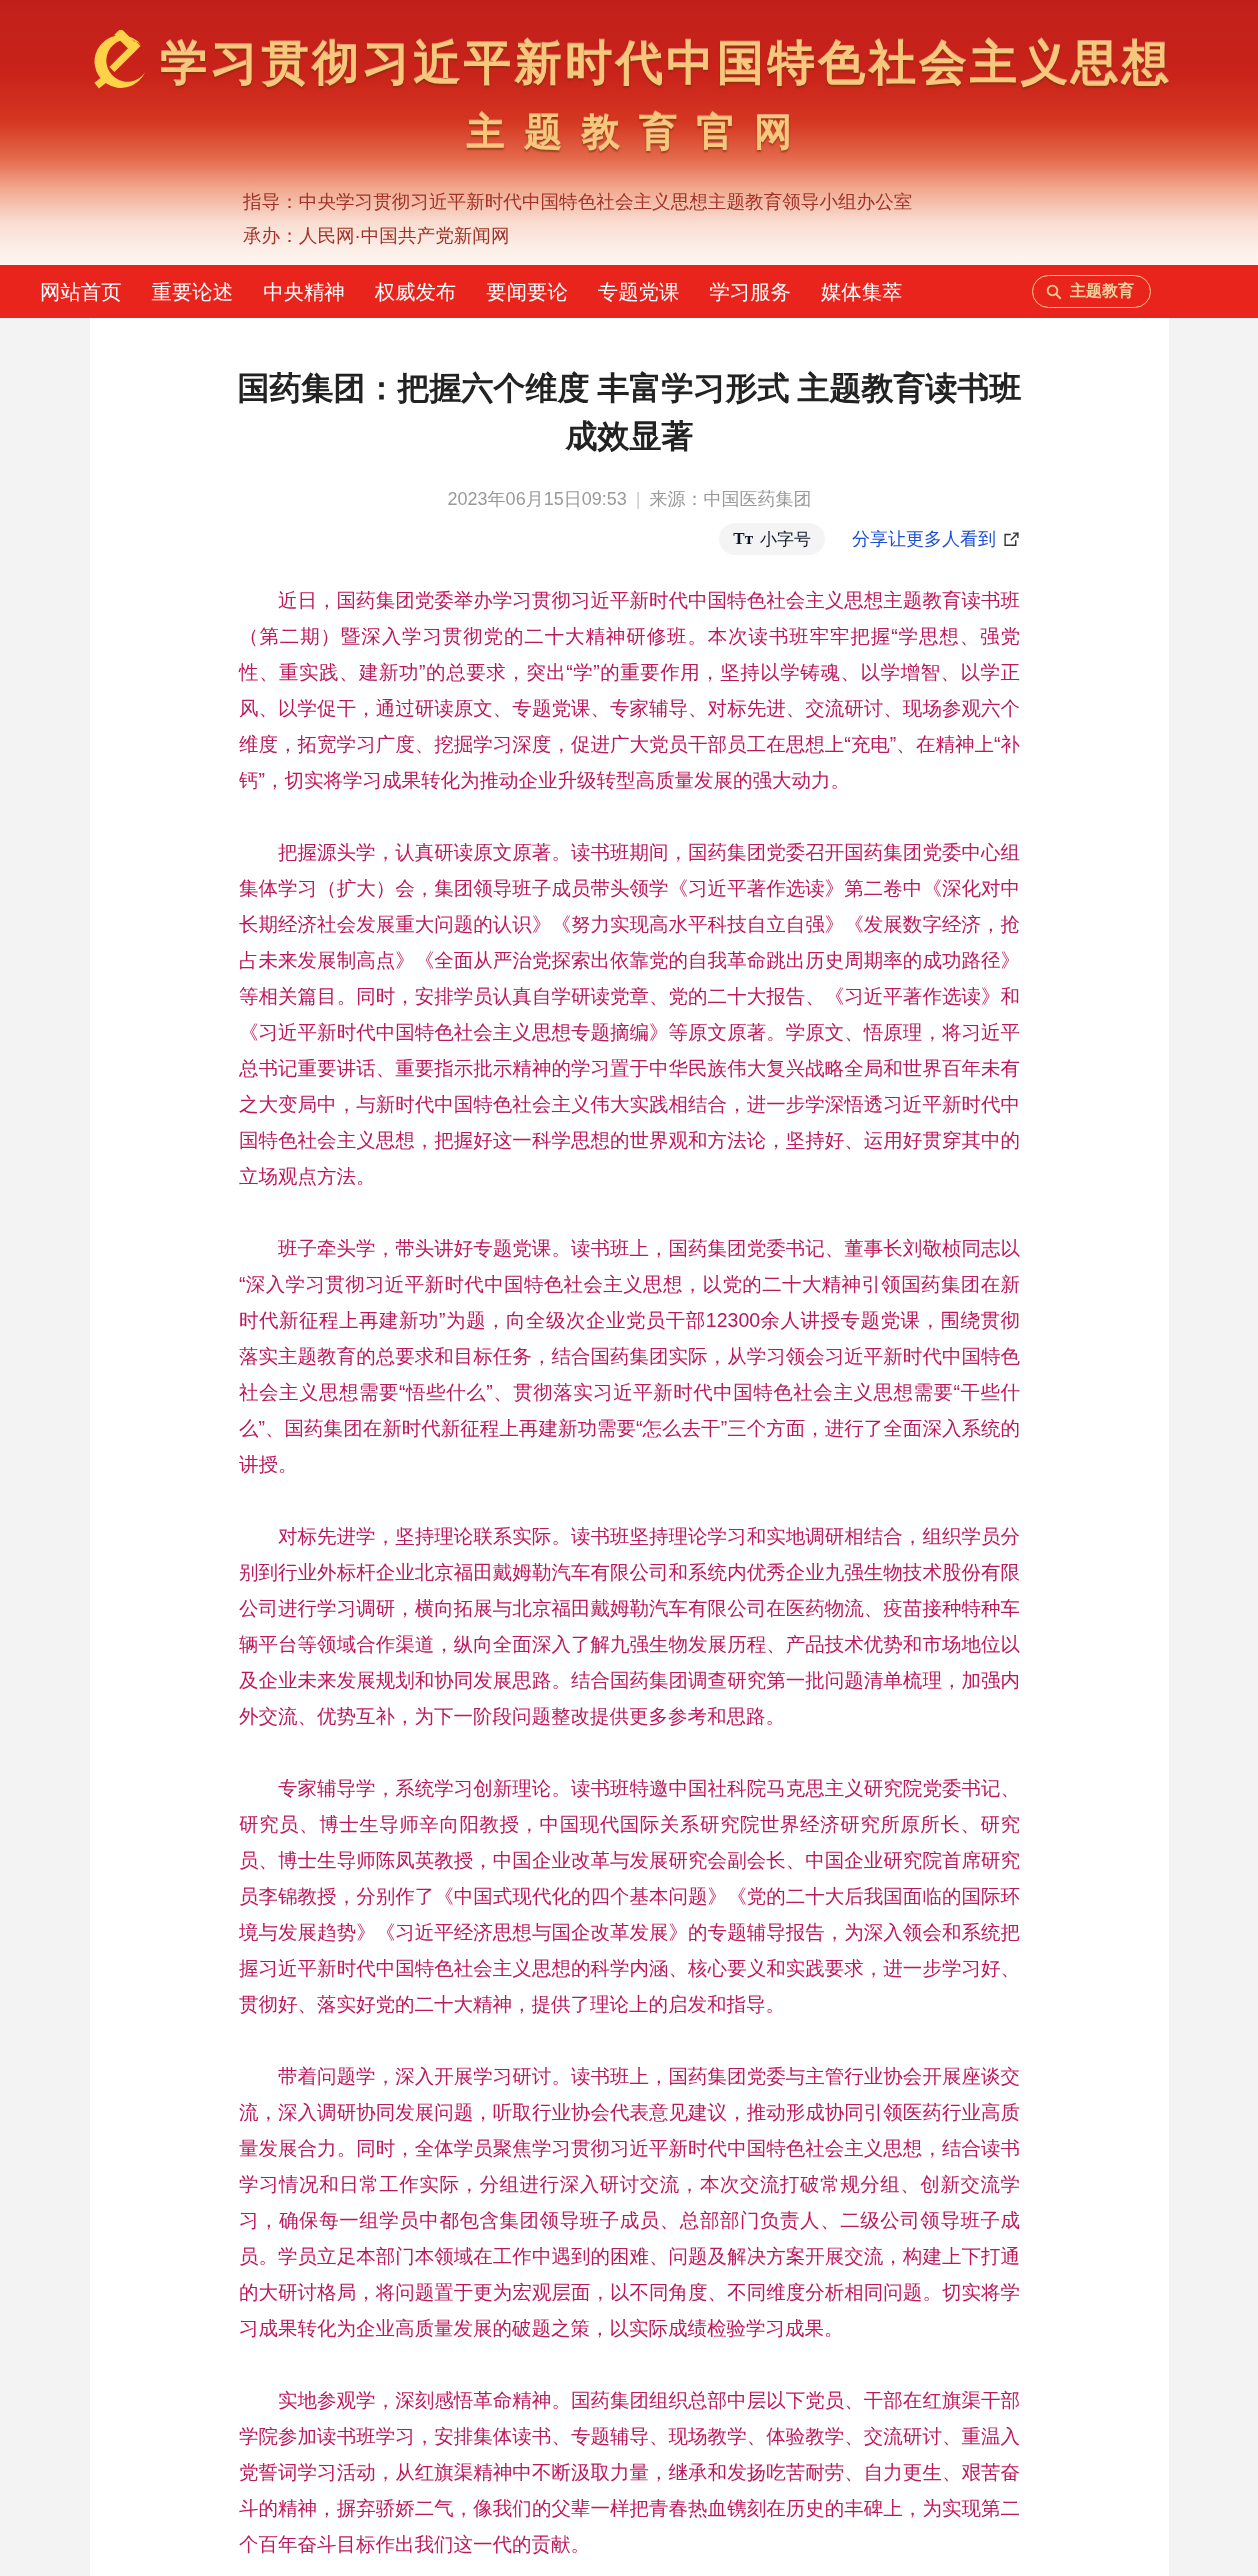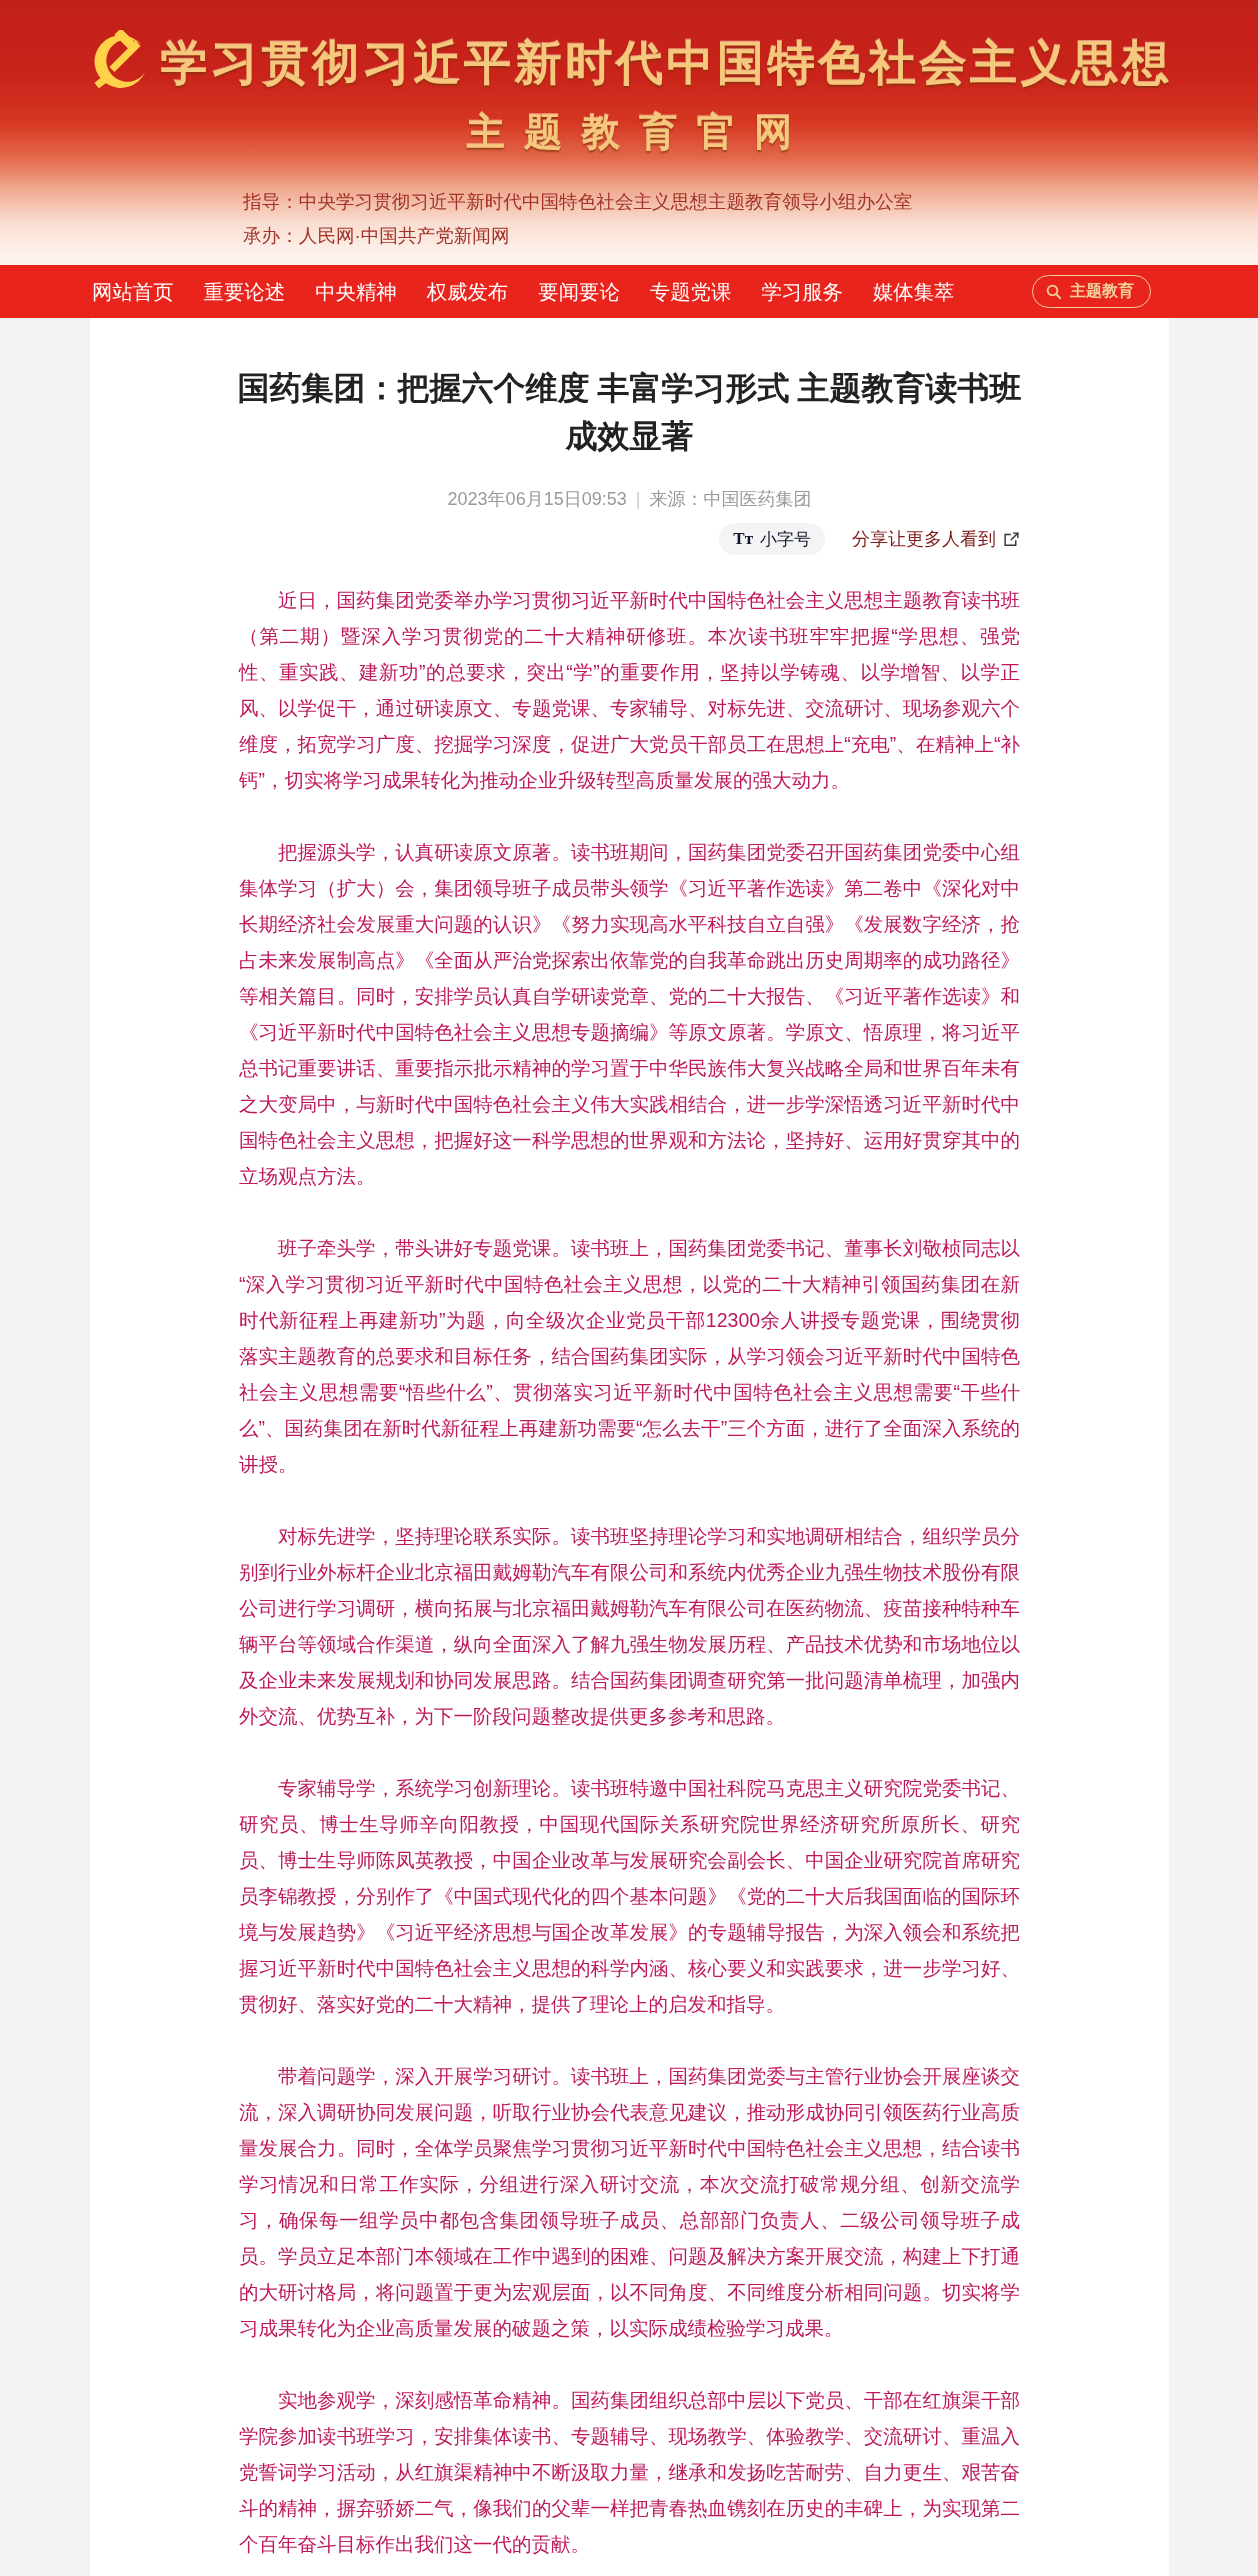--- a/index.html
+++ b/index.html
@@ -21,21 +21,21 @@
   }
   .banner-title1{ font-size:47px; letter-spacing:3.6px; }
   .banner-title2{ text-align:center; font-size:38px; letter-spacing:19.5px; margin-top:10.7px; text-indent:19.5px; }
   .banner-info{ margin:30px 0 0 243px; color:#a23228; font-size:18.6px; line-height:27px; }
   .banner-info div+div{ margin-top:7px; }
 
   
   .navbar{
     height:53px; background:#e9241d;
     display:flex; align-items:center;
-    padding:0 108px 0 92px;
+    padding:0 108px 0 40px;
   }
   .nav-item{ color:#ffffff; font-size:20.4px; margin-right:30px; cursor:pointer; white-space:nowrap; }
   .search-btn{
     margin-left:auto; display:flex; align-items:center; gap:7px;
     border:1.8px solid #f2cf9b; border-radius:18.6px; padding:5.3px 16px 5.3px 12.4px;
     color:#f2cf9b; font-size:16px; font-weight:bold; cursor:pointer;
   }
   .search-btn svg{ width:18px; height:18px; }
 
   
@@ -46,21 +46,21 @@
     font-family:"Liberation Serif","DejaVu Serif",serif;
   }
   .meta{ text-align:center; margin-top:27px; color:#999; font-size:18px; }
   .meta .sep{ margin:0 9px; color:#ccc; }
   .tools{ width:781px; margin:12.4px auto 0; display:flex; justify-content:flex-end; align-items:center; gap:27px; }
   .fontsize-btn{
     background:#f4f4f4; border-radius:16px; padding:4.4px 14px;
     font-size:17px; color:#0f172a; display:flex; align-items:center; gap:7px; cursor:pointer;
   }
   .tt{ font-family:"Liberation Serif","DejaVu Serif",serif; font-weight:bold; }
-  .share-btn{ display:flex; align-items:center; gap:7px; font-size:18px; color:#7f1d1d; cursor:pointer; }
+  .share-btn{ display:flex; align-items:center; gap:7px; font-size:18px; color:#1d4ed8; cursor:pointer; }
   .share-btn svg{ width:17px; height:17px; }
 
   .article-body{ width:781px; margin:27px auto 0; }
   .article-body p{
     font-size:19.5px; line-height:36px; color:#be185d;
     text-align:justify; text-indent:2em; margin-bottom:36px;
   }
 </style>
 </head>
 <body>

